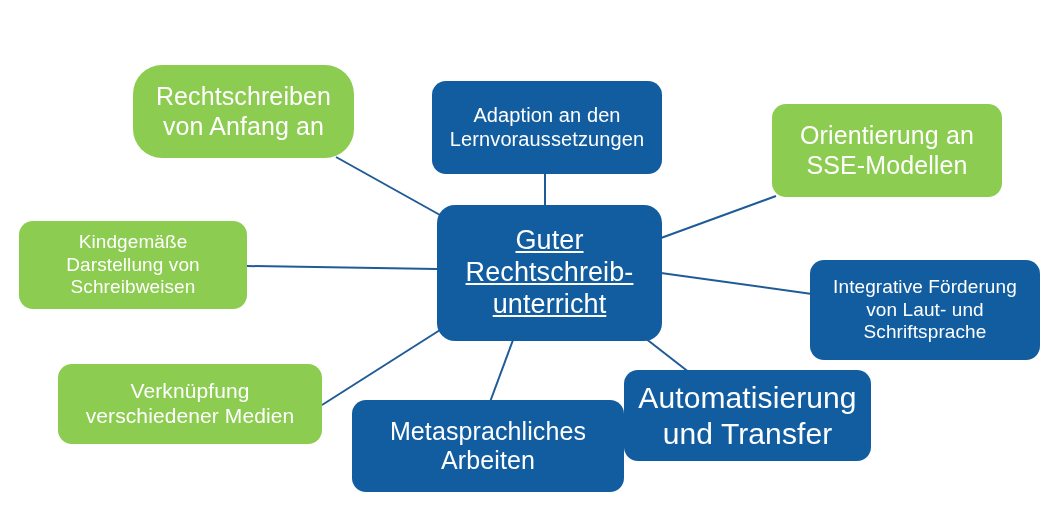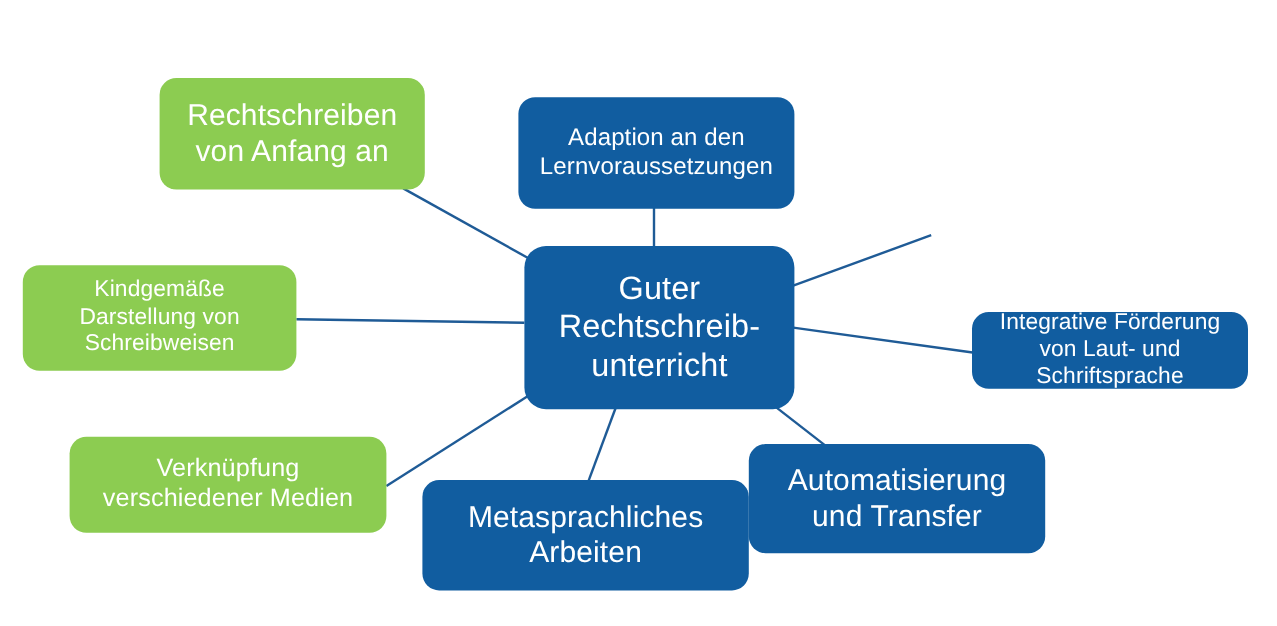--- a/index.html
+++ b/index.html
@@ -56,32 +56,34 @@
       <line x1="336" y1="157" x2="440" y2="215" stroke="#1F5B96" stroke-width="2"></line>
       <line x1="545" y1="126" x2="545" y2="206" stroke="#1F5B96" stroke-width="2"></line>
       <line x1="661" y1="238" x2="776" y2="196" stroke="#1F5B96" stroke-width="2"></line>
       <line x1="661" y1="273" x2="812" y2="294" stroke="#1F5B96" stroke-width="2"></line>
       <line x1="645" y1="338" x2="690" y2="373" stroke="#1F5B96" stroke-width="2"></line>
       <line x1="513" y1="340" x2="490" y2="402" stroke="#1F5B96" stroke-width="2"></line>
       <line x1="440" y1="330" x2="322" y2="405" stroke="#1F5B96" stroke-width="2"></line>
       <line x1="437" y1="269" x2="247" y2="266" stroke="#1F5B96" stroke-width="2"></line>
     </svg>
 
-<div class="node green" style="left: 133px; top: 65px; width: 221px; height: 93px; font-size: 25px;"><span>Rechtschreiben
+<div class="node green" style="left: 133px; top: 65px; width: 221px; height: 93px; font-size: 25px; border-radius: 29px;"><span>Rechtschreiben
 von Anfang an</span></div>
     <div class="node blue" style="left: 432px; top: 33px; width: 230px; height: 93px; font-size: 20px; margin-top: 48px;"><span>Adaption an den
 Lernvoraussetzungen</span></div>
-    <div class="node blue" style="left: 810px; top: 260px; width: 230px; height: 64px; font-size: 19px;"><span>Integrative Förderung
+    <div class="node green" style="left: 772px; top: 104px; width: 230px; height: 93px; font-size: 25px;"><span>Orientierung an
+SSE-Modellen</span></div>
+    <div class="node blue" style="left: 810px; top: 260px; width: 230px; height: 100px; font-size: 19px;"><span>Integrative Förderung
 von Laut- und
 Schriftsprache</span></div>
-    <div class="node blue" style="left: 624px; top: 370px; width: 247px; height: 91px; font-size: 25px; align-items: center;"><span>Automatisierung
+    <div class="node blue" style="left: 624px; top: 370px; width: 247px; height: 91px; font-size: 30px; align-items: center;"><span>Automatisierung
 und Transfer</span></div>
     <div class="node blue" style="left: 352px; top: 400px; width: 272px; height: 92px; font-size: 25px;"><span>Metasprachliches
 Arbeiten</span></div>
     <div class="node green" style="left: 19px; top: 221px; width: 228px; height: 88px; font-size: 19px;"><span>Kindgemäße
 Darstellung von
 Schreibweisen</span></div>
     <div class="node green" style="left: 58px; top: 364px; width: 264px; height: 80px; font-size: 21px;"><span>Verknüpfung
 verschiedener Medien</span></div>
-    <div class="node blue center" style="left: 437px; top: 205px; width: 225px; height: 136px; font-size: 27px;"><span>Guter
+    <div class="node blue center" style="left: 437px; top: 205px; width: 225px; height: 136px; font-size: 27px; text-decoration: underline;"><span>Guter
 Rechtschreib-
 unterricht</span></div>
   </div>
 
 </body></html>

